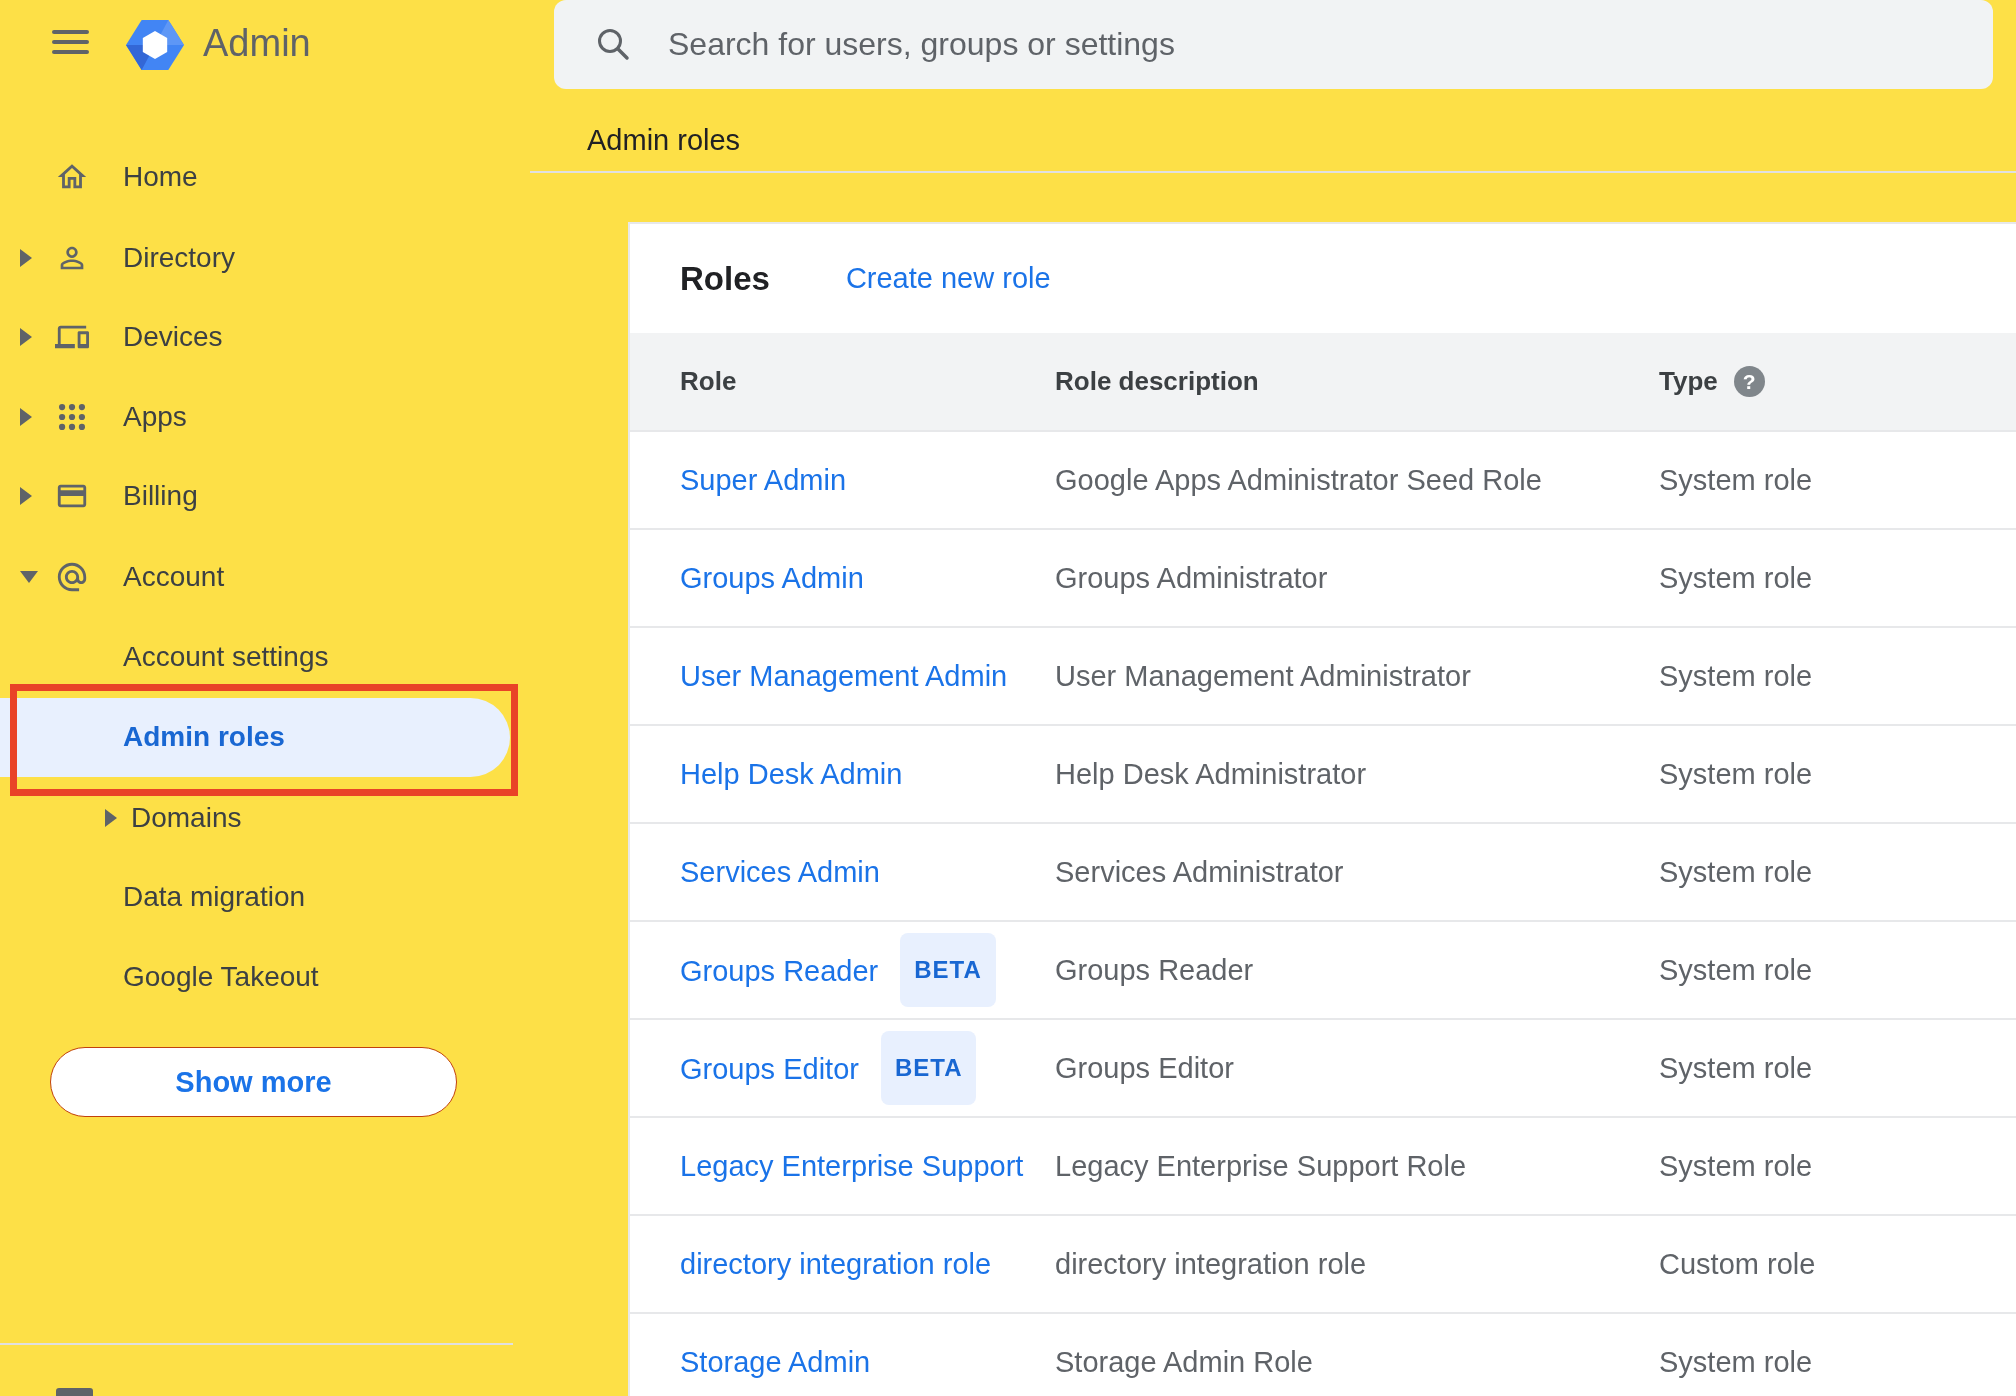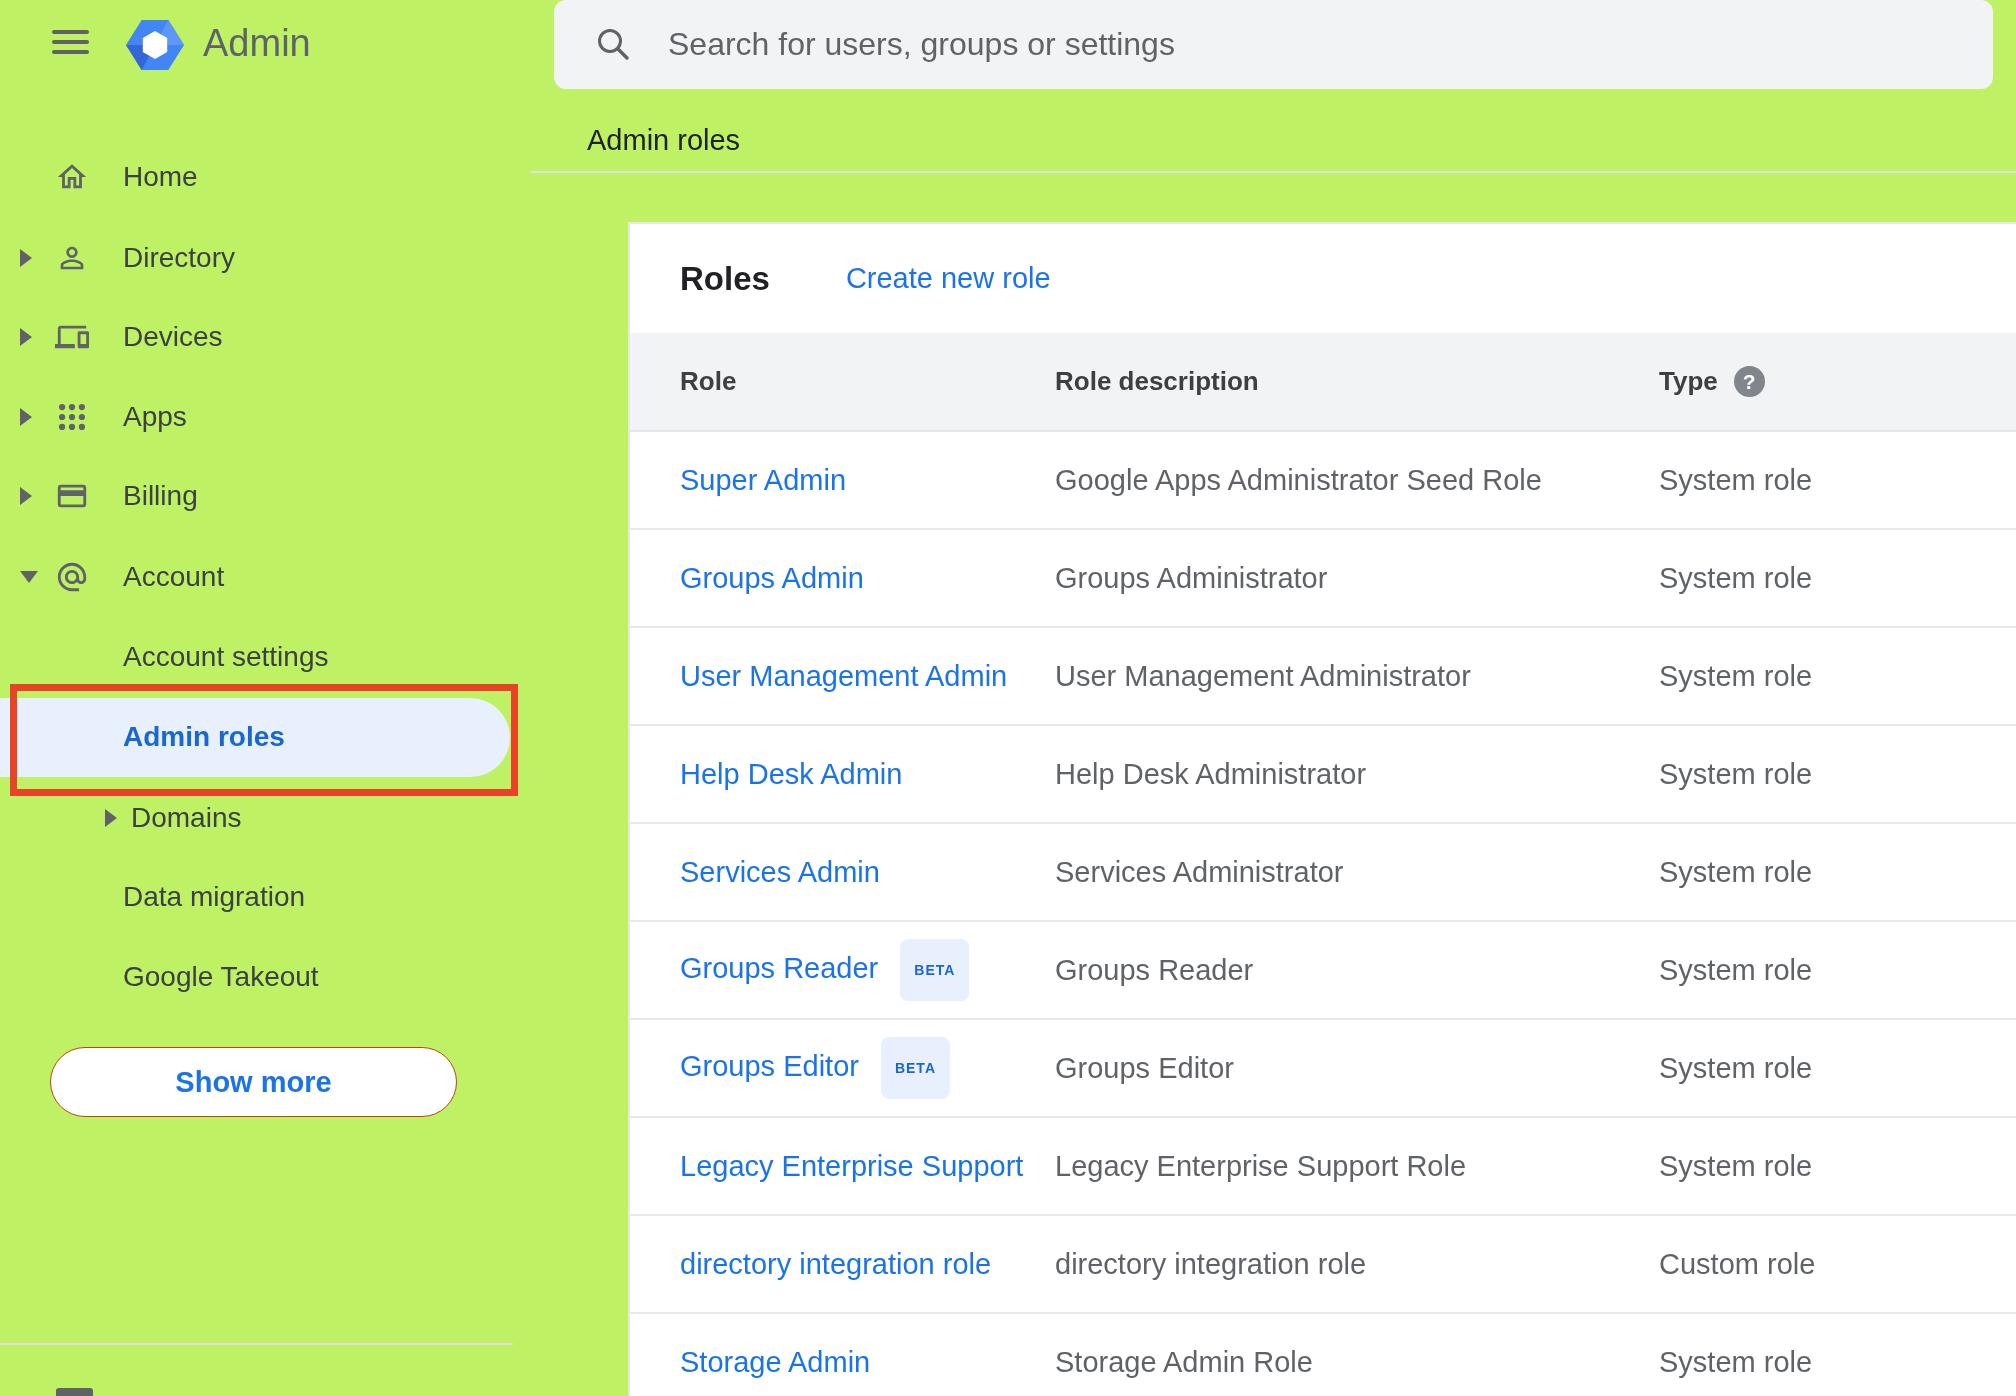--- a/index.html
+++ b/index.html
@@ -3,21 +3,21 @@
 <meta charset="utf-8">
 <style>
   :root{
     --accent:#1a73e8; --selected:#1967d2; --annotation:#e94327;
     --badge-bg:#e8f0fe; --gray:#5f6368; --dark:#202124; --nav:#3c4043;
     --line:#e7e8ea; --thead:#f2f3f4; --search:#f1f3f4;
   }
   *{margin:0;padding:0;box-sizing:border-box;}
   html,body{background:#fff;}
   body{font-family:"Liberation Sans",sans-serif;}
-  #app{position:relative;width:2016px;height:1396px;overflow:hidden;background:#bef264;}
+  #app{position:relative;width:2016px;height:1396px;overflow:hidden;background:#fde047;}
 
   
   .hamburger{position:absolute;left:52px;top:30px;width:37px;height:26px;cursor:pointer;}
   .hamburger i{position:absolute;left:0;width:37px;height:4px;background:#5f6368;border-radius:2px;}
   .hamburger i:nth-child(1){top:0;} .hamburger i:nth-child(2){top:10px;} .hamburger i:nth-child(3){top:20px;}
   .logo-hex{position:absolute;left:126px;top:16px;width:58px;height:58px;}
   .brand{position:absolute;left:203px;top:21px;font-size:38px;line-height:44px;color:#5f6368;}
   .searchbar{position:absolute;left:534px;top:0;width:1439px;height:89px;background:var(--search);border-radius:12px;margin-left:20px;}
   .search-icon{position:absolute;left:40px;top:25px;width:38px;height:38px;}
   .search-input{position:absolute;left:114px;top:0;width:1280px;height:89px;border:none;outline:none;background:transparent;font-family:"Liberation Sans",sans-serif;font-size:32px;color:#202124;}
@@ -45,21 +45,21 @@
   .card{position:absolute;left:628px;top:222px;width:1400px;height:1200px;background:#fff;border-left:2px solid var(--line);border-top:2px solid var(--line);}
   .card-header{display:flex;align-items:center;height:109px;padding-left:50px;}
   .card-title{font-size:33px;font-weight:bold;color:var(--dark);}
   .create-link{margin-left:76px;font-size:29px;color:var(--accent);text-decoration:none;cursor:pointer;}
   .thead{display:flex;align-items:center;height:97px;background:var(--thead);font-size:26px;font-weight:bold;color:var(--nav);}
   .c1{margin-left:50px;width:375px;} .c2{width:604px;} .c3{flex:1;display:flex;align-items:center;}
   .help{display:inline-flex;align-items:center;justify-content:center;margin-left:16px;width:31px;height:31px;border-radius:50%;background:#80868b;color:#fff;font-size:21px;font-weight:bold;cursor:pointer;}
   .trow{display:flex;align-items:center;height:98px;border-top:2px solid var(--line);font-size:29px;}
   .role-link{color:var(--accent);text-decoration:none;cursor:pointer;white-space:nowrap;}
   .desc,.rtype{color:var(--gray);}
-  .badge{display:inline-block;margin-left:22px;padding:23px 14px;background:var(--badge-bg);color:var(--selected);font-size:14px;font-weight:bold;border-radius:8px;letter-spacing:1px;vertical-align:3px;}
+  .badge{display:inline-block;margin-left:22px;padding:23px 14px;background:var(--badge-bg);color:var(--selected);font-size:24px;font-weight:bold;border-radius:8px;letter-spacing:1px;vertical-align:3px;}
 </style>
 </head>
 <body>
 
 <div id="app">
 
   <div class="hamburger">
       <i></i>
       <i></i>
       <i></i>

